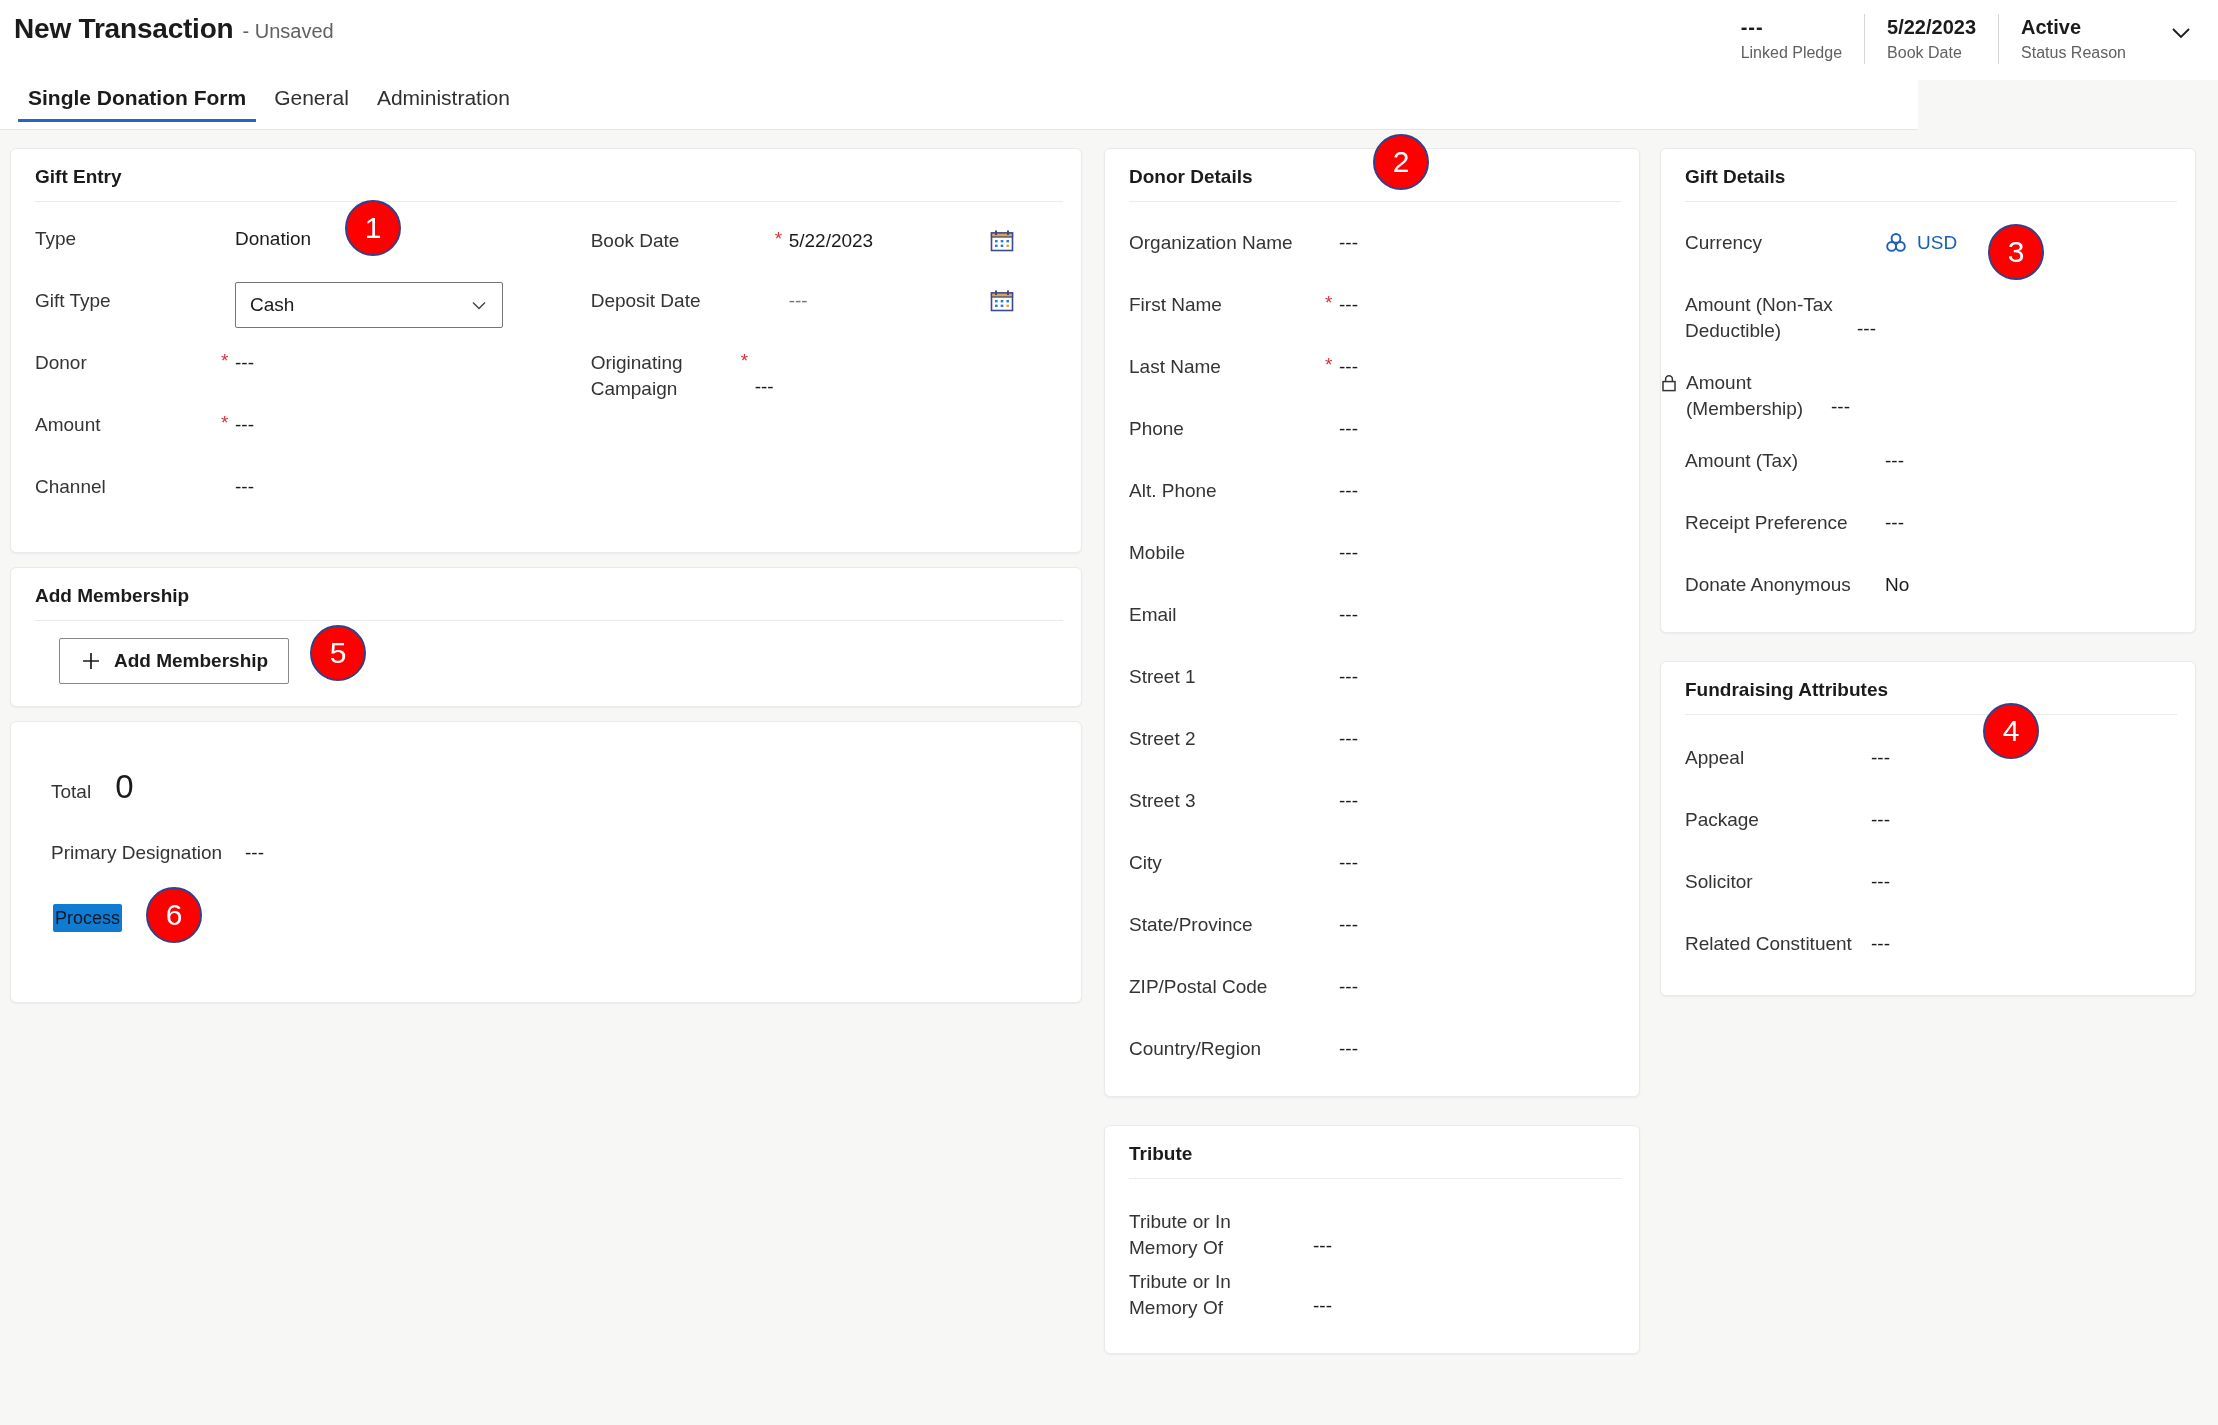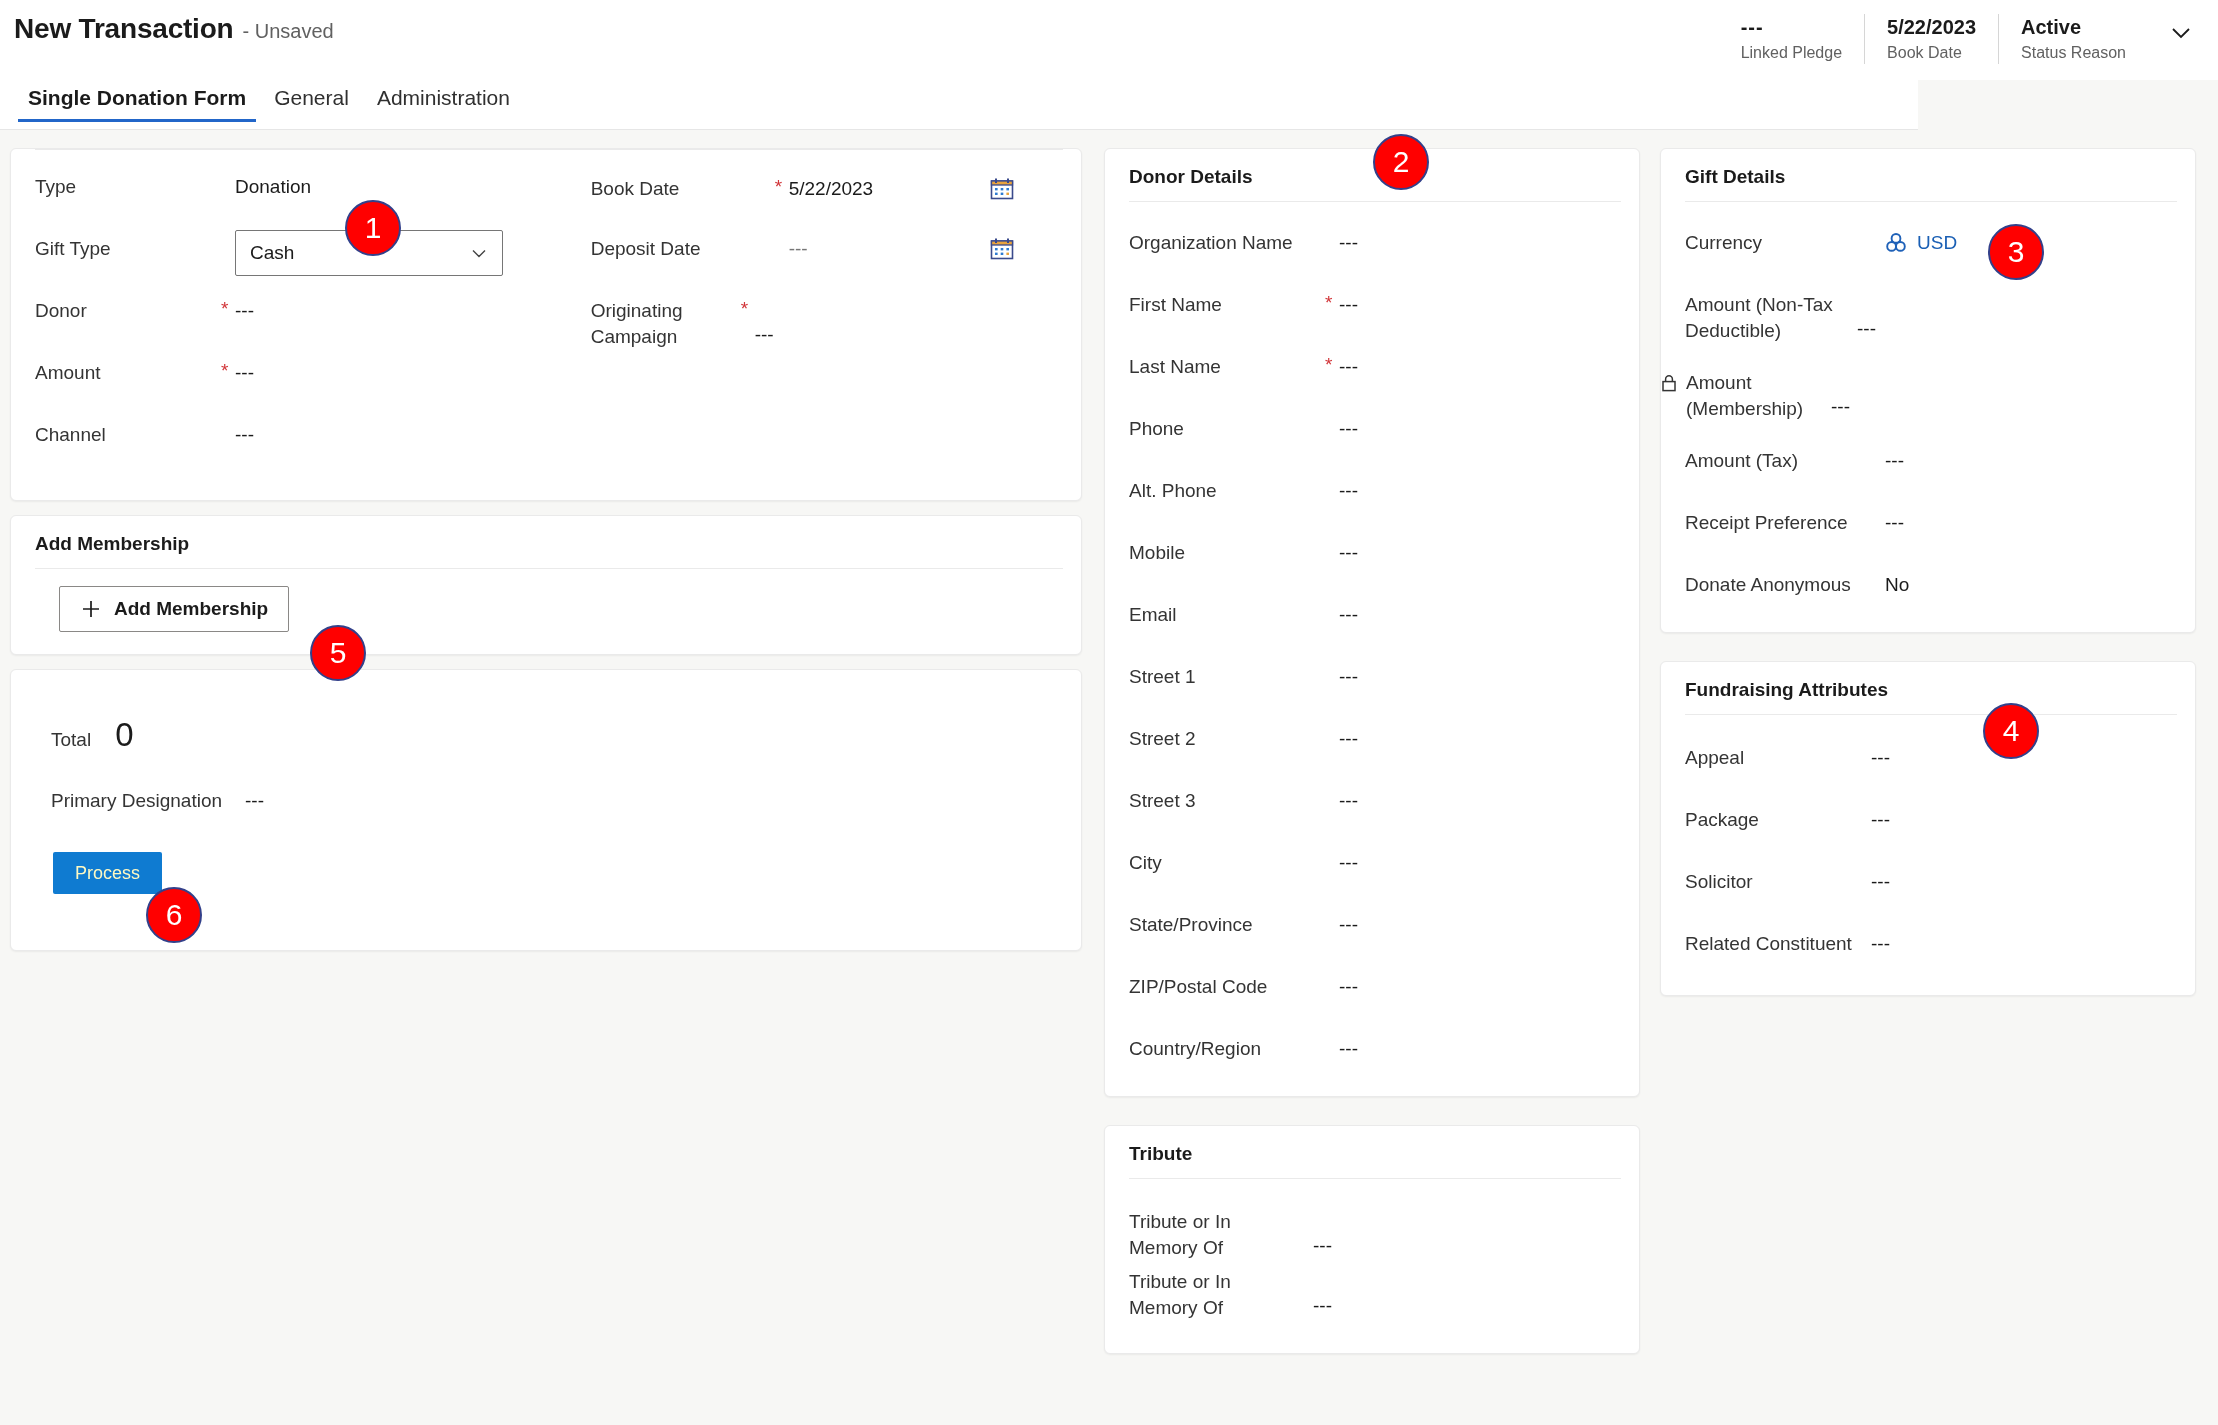--- a/index.html
+++ b/index.html
@@ -100,22 +100,22 @@
     background: #fff; display: flex; align-items: center; justify-content: space-between;
     padding: 0 12px 0 14px; font-size: 19px; color: #1b1b1b; cursor: pointer;
   }
   .btn-outline {
     display: inline-flex; align-items: center; gap: 12px;
     height: 46px; padding: 0 20px; border: 1px solid #8a8886; border-radius: 2px;
     background: #fff; font-size: 19px; font-weight: bold; color: #1b1b1b; cursor: pointer;
   }
   .btn-primary {
     display: inline-flex; align-items: center; justify-content: center;
-    height: 42px; padding: 0 22px; background: #0f7bd1; border: none; border-radius: 2px;
-    color: #fef9c3; font-size: 18px; cursor: pointer;
+    height: 28px; padding: 0 2px; background: #0f7bd1; border: none; border-radius: 2px;
+    color: #0f172a; font-size: 18px; cursor: pointer;
   }
   .link-blue { color: #1a5fb4; font-size: 19px; }
 
   .total-row { display: flex; align-items: baseline; gap: 24px; padding: 4px 0 30px 16px; }
   .total-lbl { font-size: 19px; color: #343434; }
   .total-val { font-size: 33px; color: #1b1b1b; line-height: 34px; }
 
   
   .badge {
     position: absolute; width: 56px; height: 56px; border-radius: 50%;
@@ -166,20 +166,21 @@
 
   <div class="tabs">
     <div class="tab active">Single Donation Form</div>
     <div class="tab">General</div>
     <div class="tab">Administration</div>
   </div>
 
   <div class="col col-left">
 
     <div class="card">
+      <div class="card-title">Gift Entry</div>
       <div class="card-rule"></div>
       <div class="card-body">
         <div class="ge-cols">
 
           <div class="ge-colA">
 
             <div class="frow">
               <span class="flabel ge-left-label">Type</span>
               <span class="req blank">*</span>
               <span class="fvalue bold">Donation</span>

